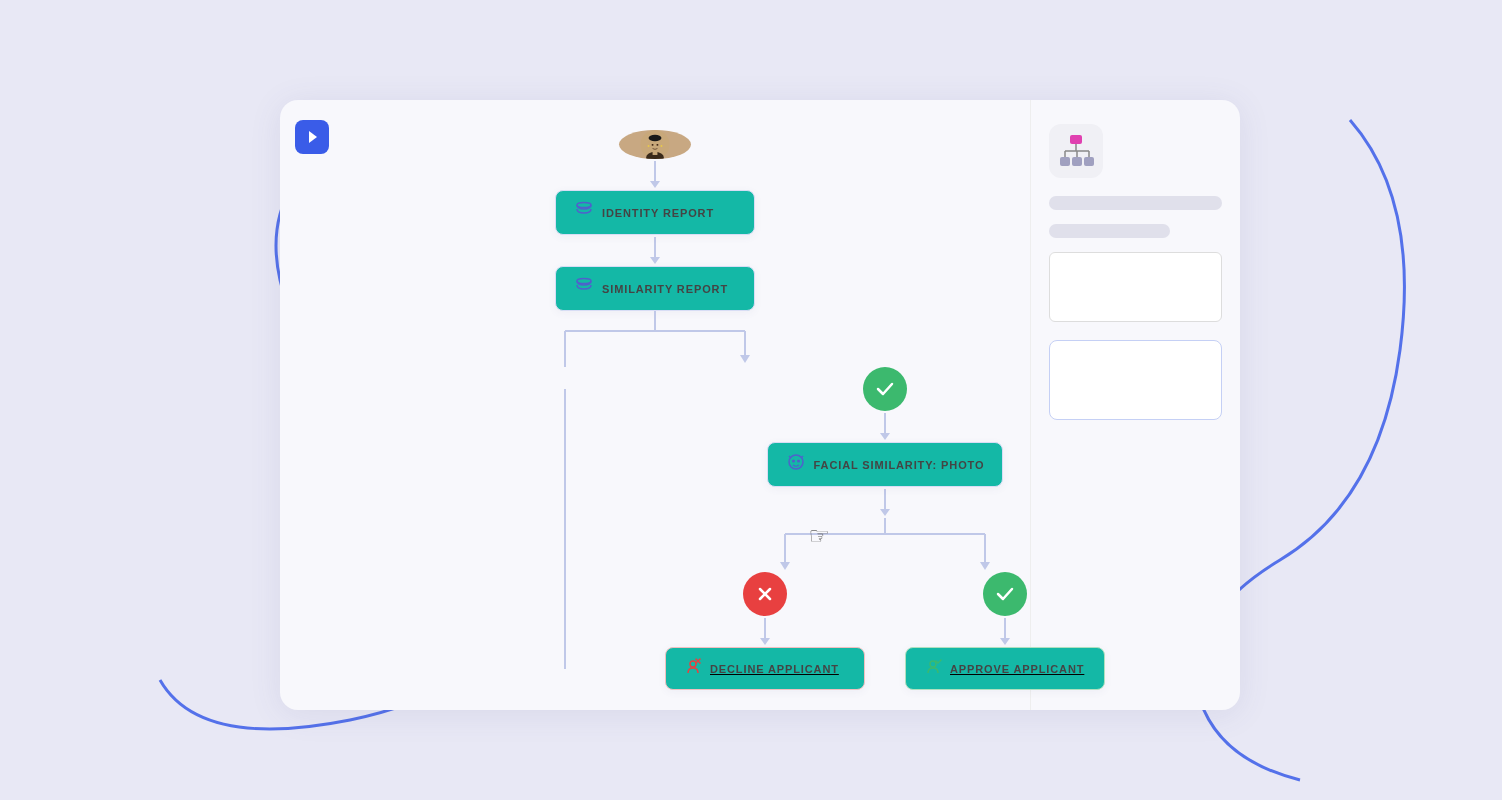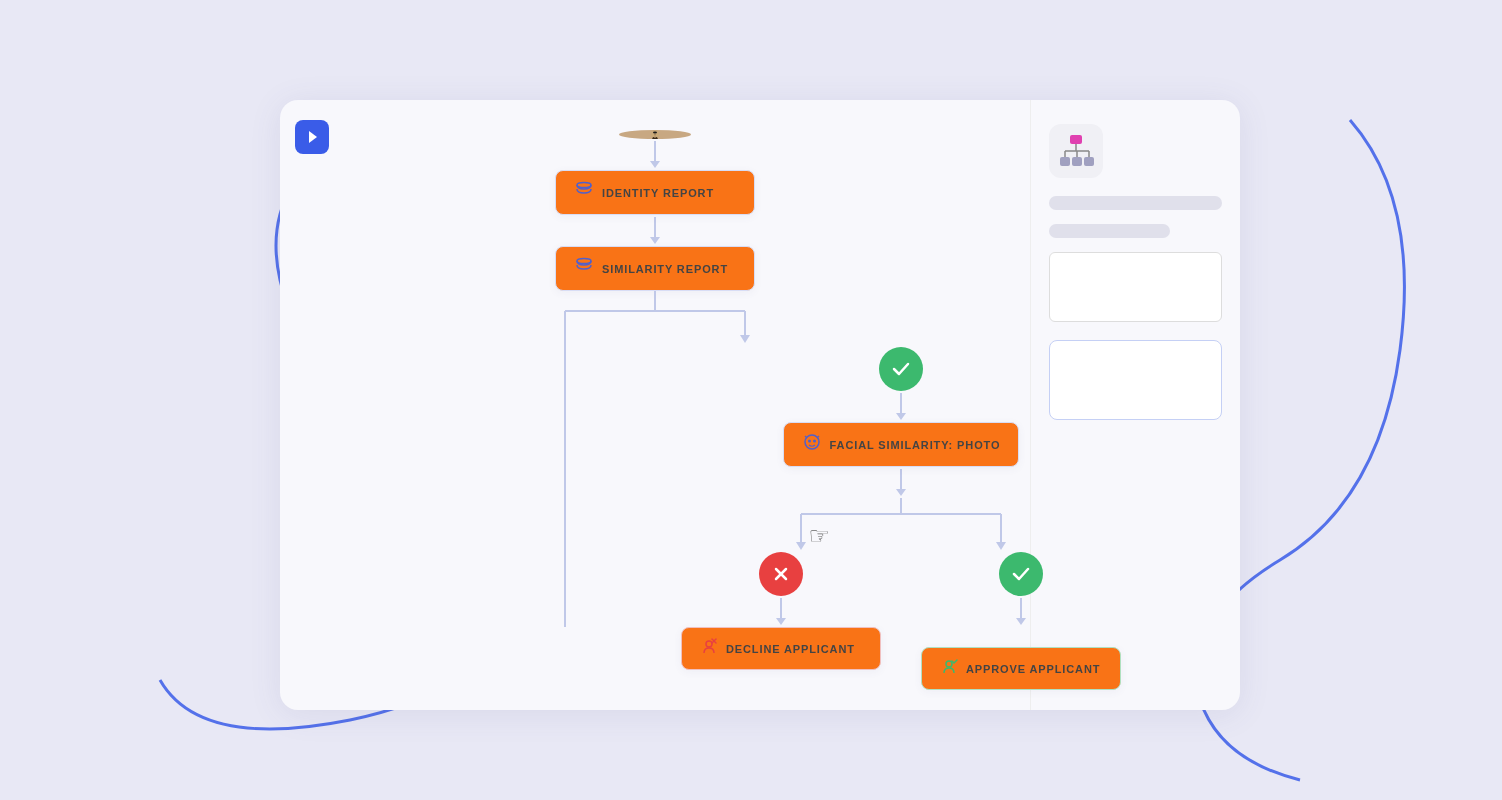--- a/index.html
+++ b/index.html
@@ -142,21 +142,21 @@
       border-left: 5px solid transparent;
       border-right: 5px solid transparent;
       border-top: 7px solid #c0c8e8;
     }
 
     
     .fc-node {
       display: flex;
       align-items: center;
       gap: 8px;
-      background: #f97316;
+      background: #14b8a6;
       border: 1.5px solid #d8ddf5;
       border-radius: 8px;
       padding: 9px 18px;
       min-width: 200px;
       box-shadow: 0 2px 8px rgba(80,80,140,0.06);
       position: relative;
     }
 
     .fc-node-label {
       font-size: 11px;
@@ -202,21 +202,20 @@
     .fc-node-decline {
       border-color: #f0c0c0;
     }
     .fc-node-decline .fc-node-icon {
       color: #e84040;
     }
 
     
     .fc-node-approve {
       border-color: #b0e0c0;
-      margin-top: 20px;
     }
     .fc-node-approve .fc-node-icon {
       color: #3cb96e;
     }
 
     .branch-col {
       display: flex;
       flex-direction: column;
       align-items: center;
       gap: 0;
@@ -317,21 +316,21 @@
         <line x1="80" y1="20" x2="260" y2="20" stroke="#c0c8e8" stroke-width="2"></line>
 
         <line x1="80" y1="20" x2="80" y2="56" stroke="#c0c8e8" stroke-width="2"></line>
 
         <line x1="260" y1="20" x2="260" y2="44" stroke="#c0c8e8" stroke-width="2"></line>
 
         <polygon points="255,44 265,44 260,52" fill="#c0c8e8"></polygon>
       </svg>
     </div>
 
-    <div style="display:flex; width:340px; align-items:flex-start; gap:16px; position:relative;">
+    <div style="display:flex; width:340px; align-items:center; gap:0; position:relative;">
 
       <div style="display:flex; flex-direction:column; align-items:center; width:80px; margin-top:0;">
         <div style="width:2px; height:280px; background:#c0c8e8; margin-left:80px;"></div>
       </div>
 
       <div style="display:flex; flex-direction:column; align-items:center; margin-left:100px;">
 
         <div class="check-circle">
           <svg viewBox="0 0 22 22">
               <polyline points="4,11 9,16 18,6" stroke="white" stroke-width="2.5" fill="none" stroke-linecap="round" stroke-linejoin="round"></polyline>
@@ -367,21 +366,21 @@
           <svg width="300" height="54" viewBox="0 0 300 54" xmlns="http://www.w3.org/2000/svg">
             <line x1="150" y1="0" x2="150" y2="16" stroke="#c0c8e8" stroke-width="2"></line>
             <line x1="50" y1="16" x2="250" y2="16" stroke="#c0c8e8" stroke-width="2"></line>
             <line x1="50" y1="16" x2="50" y2="44" stroke="#c0c8e8" stroke-width="2"></line>
             <polygon points="45,44 55,44 50,52" fill="#c0c8e8"></polygon>
             <line x1="250" y1="16" x2="250" y2="44" stroke="#c0c8e8" stroke-width="2"></line>
             <polygon points="245,44 255,44 250,52" fill="#c0c8e8"></polygon>
           </svg>
         </div>
 
-        <div style="display:flex; gap:40px; align-items:flex-start;">
+        <div style="display:flex; gap:40px; align-items:flex-start;text-decoration:underline;">
 
           <div class="branch-col">
 
             <div class="x-circle">
               <svg viewBox="0 0 22 22">
                   <line x1="6" y1="6" x2="16" y2="16" stroke="white" stroke-width="2.5" stroke-linecap="round"></line>
                   <line x1="16" y1="6" x2="6" y2="16" stroke="white" stroke-width="2.5" stroke-linecap="round"></line>
                 </svg>
             </div>
 

